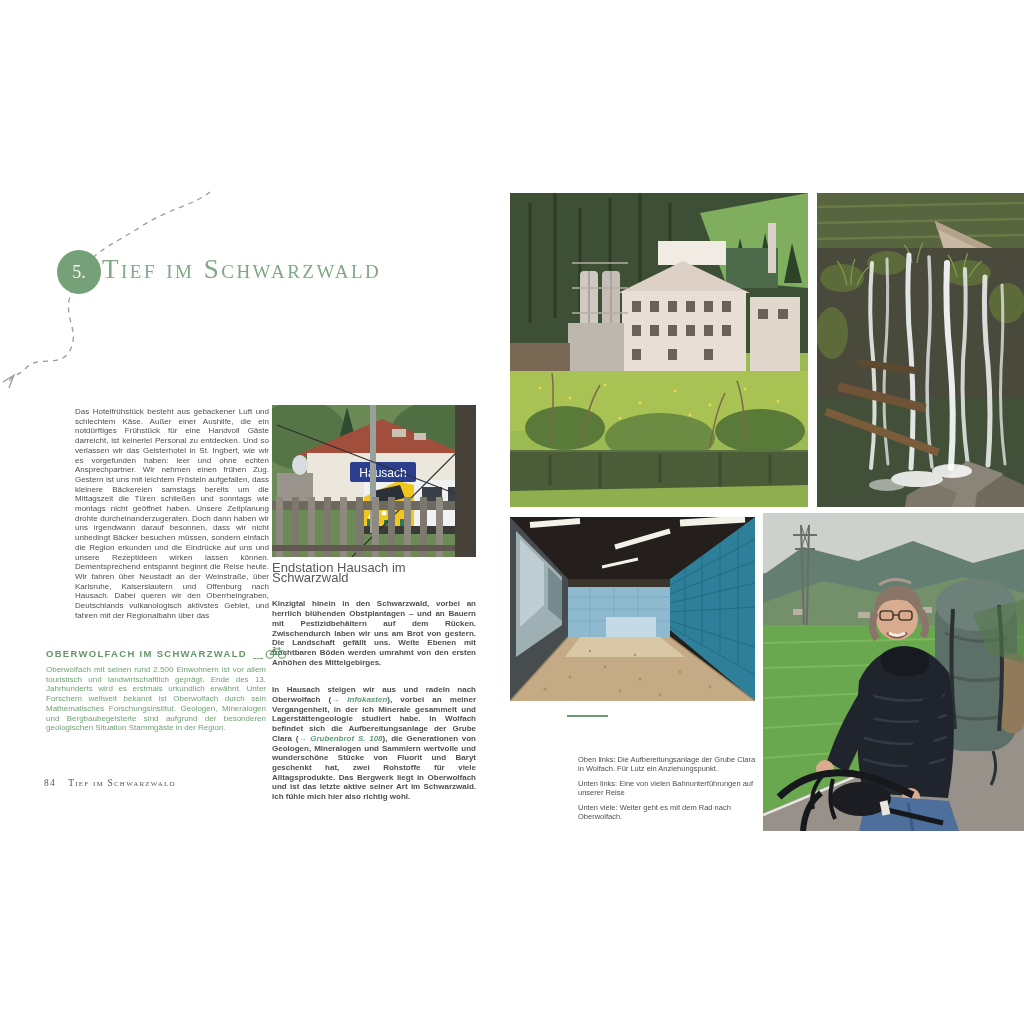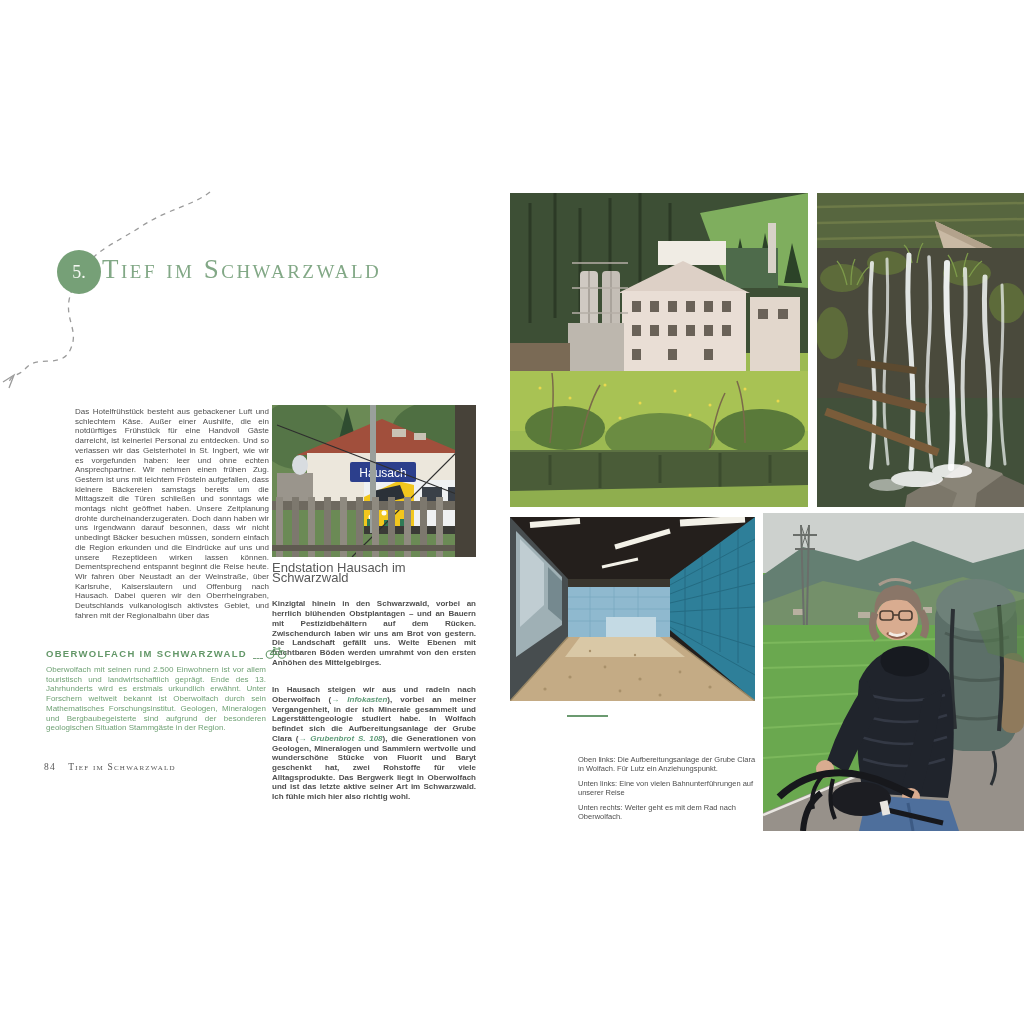--- a/index.html
+++ b/index.html
@@ -35,21 +35,21 @@
   .infobox{left:42px;top:645px;width:224px;}
   .ib-head{display:flex;align-items:flex-end;}
   .ib-dash{border-bottom:1.5px dashed #7aa37f;height:8px;}
   .d1{width:20px;} .d2{flex:1;min-width:10px;margin-left:4px;} .d3{width:14px;}
   .ib-title{margin:0 2px 0 4px;font-size:9.5px;letter-spacing:1.3px;color:#639768;white-space:nowrap;}
   .ib-bike{flex:0 0 auto;margin:0 2px;}
   .ib-body{margin-top:6px;font-size:8px;line-height:9.7px;text-align:justify;color:#71a276;}
   .ib-body p{margin:0 0 6px 4px;}
 
   
-  .footer{left:44px;top:762px;font-family:"Liberation Serif",serif;font-variant:small-caps;
+  .footer{left:44px;top:778px;font-family:"Liberation Serif",serif;font-variant:small-caps;
     font-size:9.5px;letter-spacing:1.2px;color:#555;}
   .footer .num{margin-right:9px;}
 
   
   .ph{display:block;}
   .photo-factory{left:510px;top:193px;}
   .photo-waterfall{left:817px;top:193px;}
   .photo-tunnel{left:510px;top:517px;}
   .photo-bike{left:763px;top:513px;}
 
@@ -406,16 +406,16 @@
       <path d="M120,296 L180,310" stroke="#17181c" stroke-width="5"></path>
       <rect x="118" y="288" width="8" height="14" fill="#e8e5e0" transform="rotate(-12 122 295)"></rect>
     </g>
     <polygon points="210,100 261,86 261,150 225,140" fill="#577a4e" opacity="0.6"></polygon>
   </svg>
 
   <div class="abs cap-line"></div>
   <div class="abs captions">
     <p>Oben links: Die Aufbereitungsanlage der Grube Clara in Wolfach. Für Lutz ein Anziehungspunkt.</p>
     <p>Unten links: Eine von vielen Bahnunterführungen auf unserer Reise</p>
-    <p>Unten rechts: Weiter geht es mit dem Rad nach Oberwolfach.</p>
+    <p>Unten viele: Weiter geht es mit dem Rad nach Oberwolfach.</p>
   </div>
 
 </div>
 
 </body></html>

